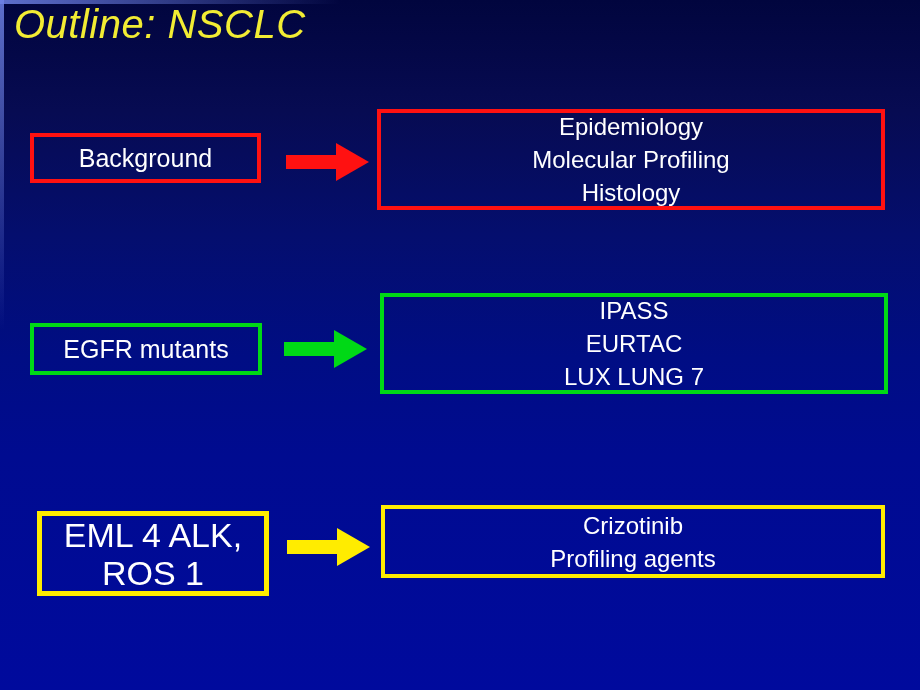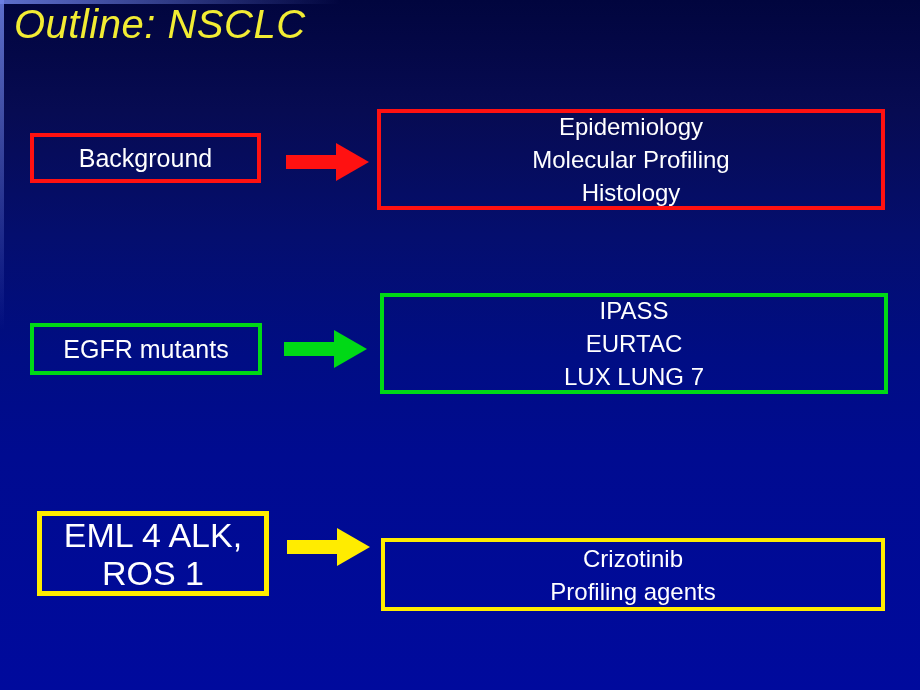--- a/index.html
+++ b/index.html
@@ -70,21 +70,21 @@
   
   .box-bg      { left: 30px;  top: 133px; width: 231px; height: 50px; }
   .det-bg      { left: 377px; top: 109px; width: 508px; height: 101px; }
   .arrow-1     { left: 286px; top: 143px; }
   
   .box-egfr    { left: 30px;  top: 323px; width: 232px; height: 52px; }
   .det-egfr    { left: 380px; top: 293px; width: 508px; height: 101px; }
   .arrow-2     { left: 284px; top: 330px; }
   
   .box-alk     { left: 37px;  top: 503px; width: 232px; height: 85px; border-width: 5px; font-size: 34px; line-height: 38px; margin-top: 8px; }
-  .det-alk     { left: 381px; top: 538px; width: 504px; height: 73px; }
+  .det-alk     { left: 381px; top: 505px; width: 504px; height: 73px; }
   .arrow-3     { left: 287px; top: 528px; }
 
   .arrow {
     position: absolute;
     width: 83px;
     height: 38px;
   }
   .arrow .shaft {
     position: absolute;
     left: 0; top: 12px;

